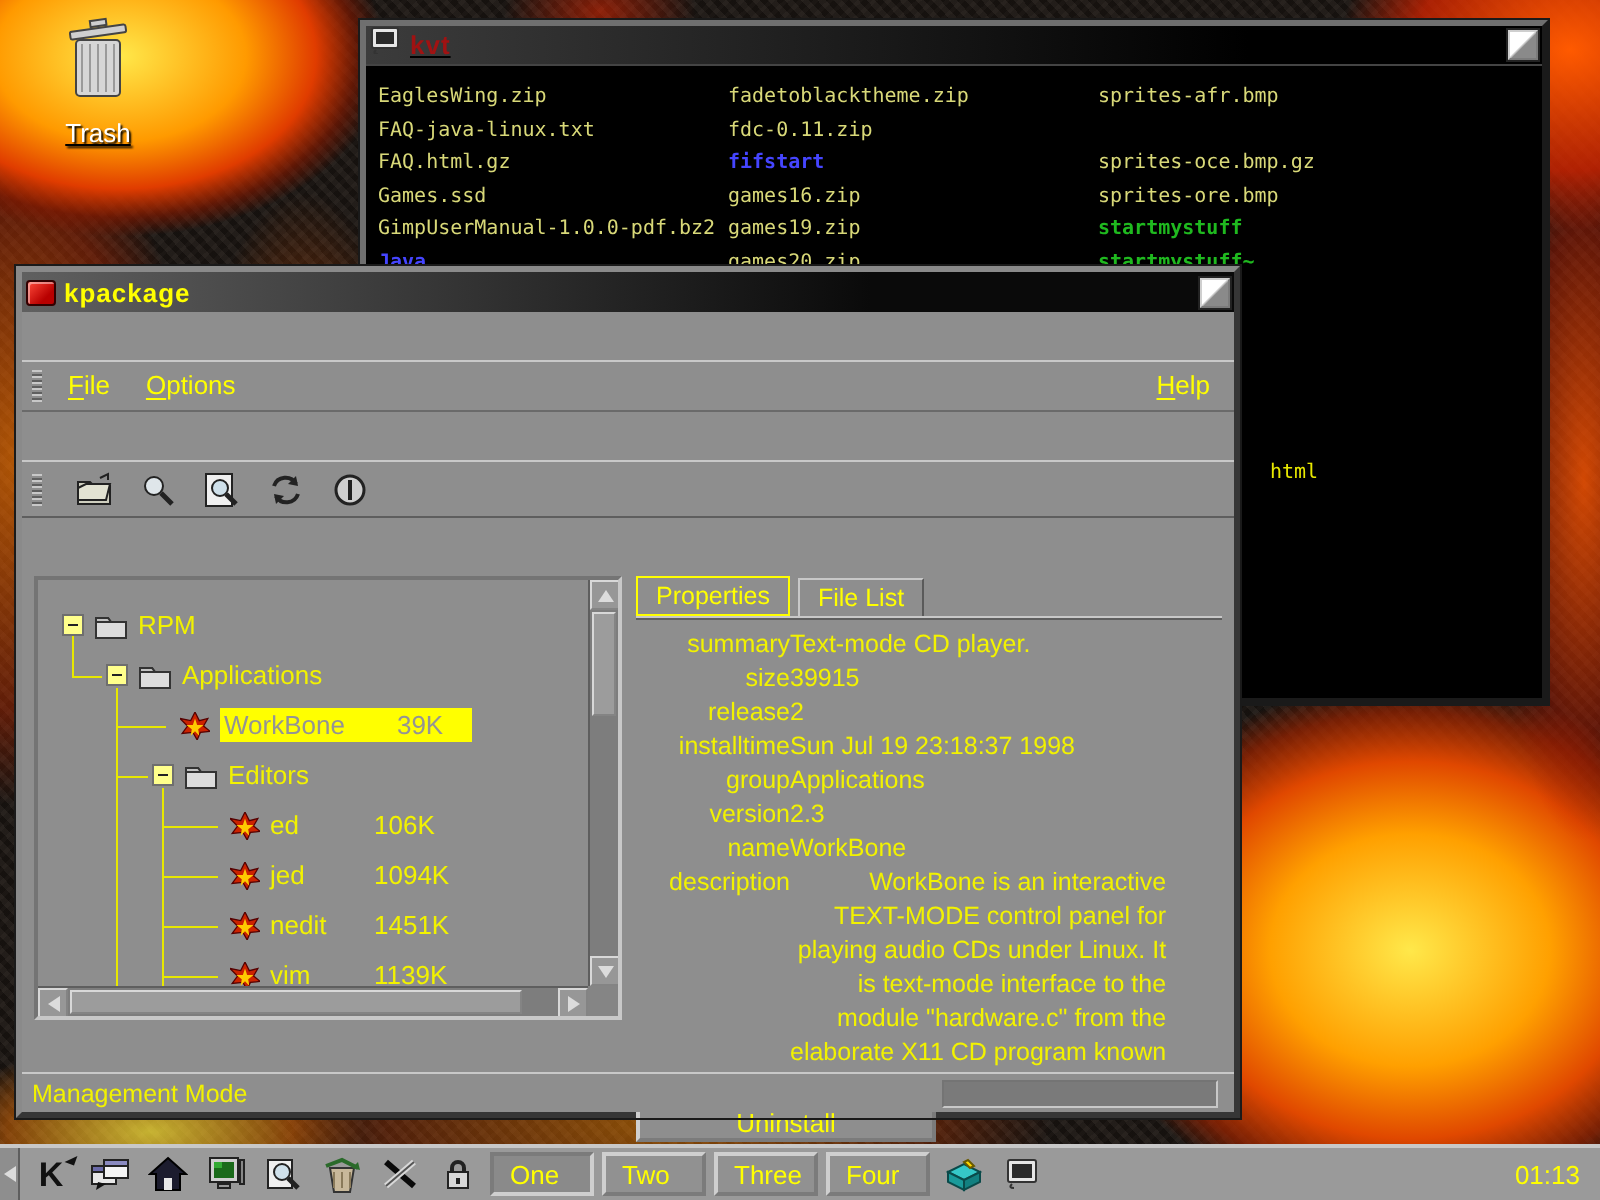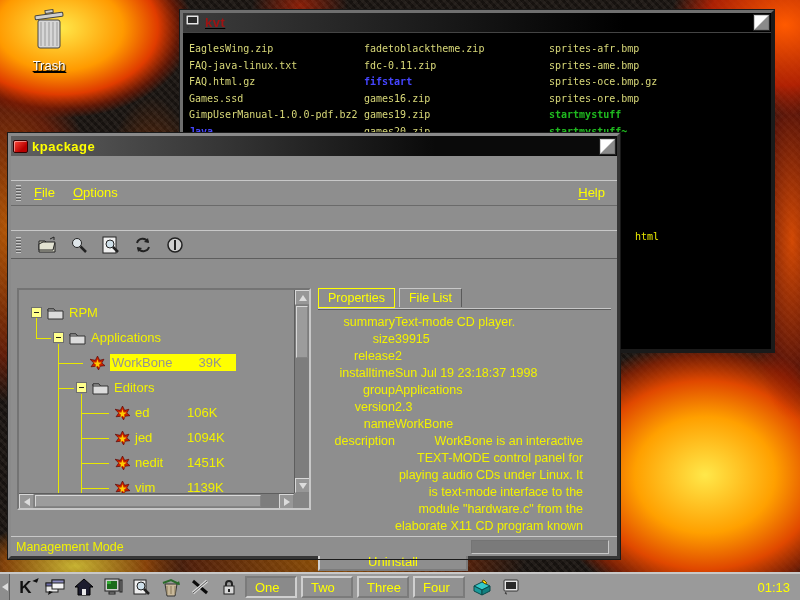--- a/index.html
+++ b/index.html
@@ -96,21 +96,21 @@
   .tri { width:0; height:0; }
   .tri.up { border-left:4px solid transparent; border-right:4px solid transparent; border-bottom:6px solid #dcdcdc; }
   .tri.dn { border-left:4px solid transparent; border-right:4px solid transparent; border-top:6px solid #dcdcdc; }
   .tri.lf { border-top:4px solid transparent; border-bottom:4px solid transparent; border-right:6px solid #dcdcdc; }
   .tri.rt { border-top:4px solid transparent; border-bottom:4px solid transparent; border-left:6px solid #dcdcdc; }
   .vthumb { height:52px; margin:1px; background:#9c9c9c; border:1px outset #d8d8d8; }
   .hthumb { width:226px; margin:1px; background:#9c9c9c; border:1px outset #d8d8d8; flex:0 0 auto; }
 
   
   .rightpanel { flex:1; display:flex; flex-direction:column; font-size:12.5px; min-width:0; }
-  .tabs { display:flex; align-items:flex-start; height:21px; border-bottom:1px solid #c8c8c8; box-shadow:0 1px 0 #5e5e5e; }
+  .tabs { display:flex; align-items:center; height:21px; border-bottom:1px solid #c8c8c8; box-shadow:0 1px 0 #5e5e5e; }
   .tab { color:#ffff00; padding:2px 9px; margin-right:4px; }
   .tab.active { border:1px solid #ffff00; }
   .tab.idle { border-left:1px solid #c8c8c8; border-right:1px solid #5a5a5a; border-top:1px solid #c8c8c8; }
   .props { padding-top:5px; }
   .prow { display:flex; line-height:17px;text-align:right; }
   .prow .pl { width:77px; color:#f2f200; flex:0 0 auto; }
   .prow .pv { color:#f2f200; white-space:pre-line; }
   .uninstall { margin-top:auto; margin-bottom:2px; width:150px; height:21px; background:#8e8e8e;
                border:2px outset #cfcfcf; color:#ffff00; font-size:13px;
                font-family:"Liberation Sans", sans-serif; }
@@ -163,21 +163,20 @@
   </div>
   <div class="kvtbody">
     <div class="trow">
       <span>EaglesWing.zip</span>
         <span>fadetoblacktheme.zip</span>
         <span>sprites-afr.bmp</span>
     </div>
     <div class="trow">
       <span>FAQ-java-linux.txt</span>
         <span>fdc-0.11.zip</span>
-        <span>sprites-ame.bmp</span>
     </div>
     <div class="trow">
       <span>FAQ.html.gz</span>
         <span class="tdir">fifstart</span>
         <span>sprites-oce.bmp.gz</span>
     </div>
     <div class="trow">
       <span>Games.ssd</span>
         <span>games16.zip</span>
         <span>sprites-ore.bmp</span>

